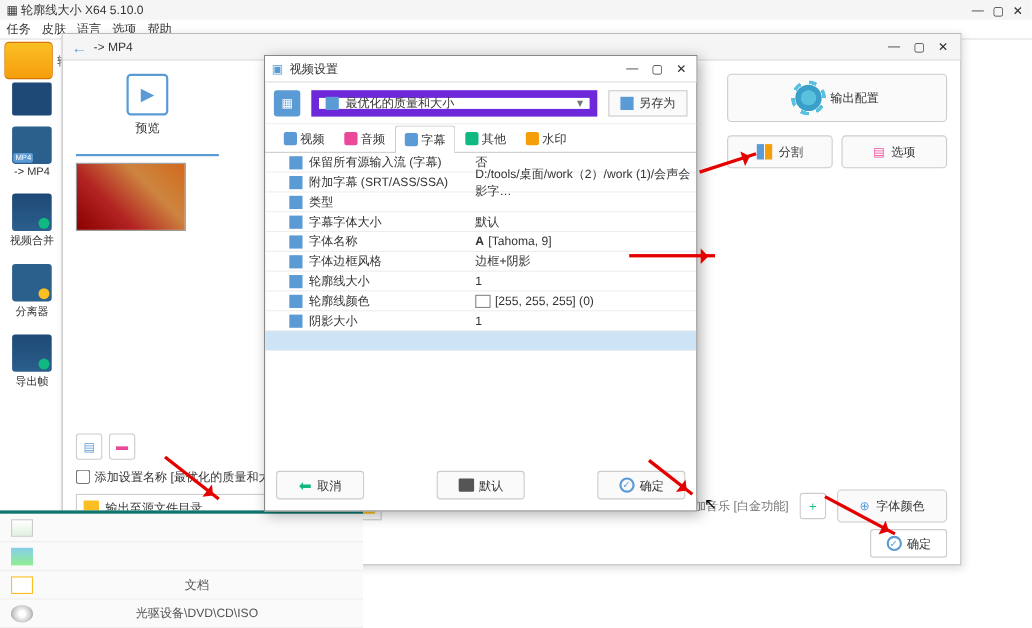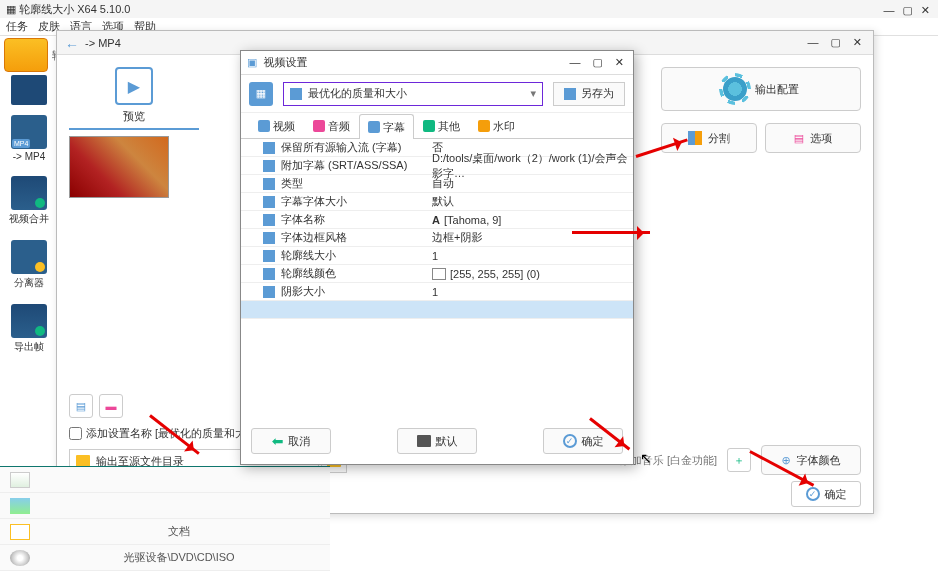--- a/index.html
+++ b/index.html
@@ -23,21 +23,21 @@
 
 
 .subwin{position:absolute;top:30px;left:56px;width:818px;height:484px;background:#fff;border:1px solid #bbb;box-shadow:2px 2px 8px rgba(0,0,0,.15)}
 .sub-title{height:24px;background:#f5f5f5;border-bottom:1px solid #ddd;display:flex;align-items:center;padding:0 8px;gap:6px}
 .sub-title .arrow-back{color:#5b9bd5;font-size:14px}
 .sub-winctrl{margin-left:auto;display:flex;gap:6px;font-size:13px;color:#555}
 .sub-winctrl span{cursor:pointer;padding:0 3px}
 .sub-body{padding:12px;position:relative;height:calc(100% - 24px)}
 .preview-block{position:absolute;top:12px;left:12px;width:130px}
 .prev-ico{width:38px;height:38px;border:2px solid #5b9bd5;border-radius:4px;margin:0 auto 4px;background:#fff;display:flex;align-items:center;justify-content:center;color:#5b9bd5;font-size:16px}
-.prev-lbl{text-align:center;border-bottom:2px solid #5b9bd5;padding-bottom:4px}
+.prev-lbl{text-align:center;border-bottom:2px solid #5b9bd5;padding-bottom:16px}
 .thumb{margin-top:6px;width:100px;height:62px;background:linear-gradient(45deg,#8b0000,#b22222,#cd853f,#d2691e);border:1px solid #999}
 .right-col{position:absolute;top:12px;right:12px;width:200px;display:flex;flex-direction:column;gap:12px}
 .big-btn{height:44px;border:1px solid #ccc;border-radius:4px;background:#fafafa;display:flex;align-items:center;justify-content:center;gap:8px;cursor:pointer;font-size:14px}
 .big-btn .gear{width:24px;height:24px;border-radius:50%;background:radial-gradient(circle,#5bc0de 40%,#3a9fc9 41%);position:relative}
 .gear::before{content:"";position:absolute;inset:-4px;background:conic-gradient(#5bc0de 0 30deg,transparent 30deg 60deg,#5bc0de 60deg 90deg,transparent 90deg 120deg,#5bc0de 120deg 150deg,transparent 150deg 180deg,#5bc0de 180deg 210deg,transparent 210deg 240deg,#5bc0de 240deg 270deg,transparent 270deg 300deg,#5bc0de 300deg 330deg,transparent 330deg 360deg);border-radius:50%;-webkit-mask:radial-gradient(circle,transparent 55%,#000 56%)}
 .small-btns{display:flex;gap:8px}
 .sm-btn{flex:1;height:30px;border:1px solid #ccc;border-radius:4px;background:#fafafa;display:flex;align-items:center;justify-content:center;gap:6px;cursor:pointer}
 .sm-btn .sico{width:14px;height:14px}
 .split-ico{background:linear-gradient(90deg,#5b9bd5 48%,transparent 48% 52%,#f59e0b 52%)}
 .tiny-ico{width:24px;height:24px;border:1px solid #ccc;border-radius:3px;background:#fff;display:flex;align-items:center;justify-content:center;cursor:pointer}
@@ -50,21 +50,21 @@
 .right-bottom{position:absolute;bottom:38px;right:12px;display:flex;gap:10px;align-items:center}
 .ok-btn{position:absolute;bottom:6px;right:12px;width:70px;height:26px;border:1px solid #ccc;border-radius:3px;display:flex;align-items:center;justify-content:center;gap:5px;cursor:pointer}
 .check-circle{width:14px;height:14px;border:2px solid #5b9bd5;border-radius:50%;display:flex;align-items:center;justify-content:center;color:#5b9bd5;font-size:9px}
 
 
 .dialog{position:absolute;top:50px;left:240px;width:394px;height:415px;background:#fff;border:1px solid #888;box-shadow:3px 3px 12px rgba(0,0,0,.3);z-index:10}
 .dlg-title{height:24px;background:#fff;border-bottom:1px solid #ddd;display:flex;align-items:center;padding:0 6px;gap:6px}
 .dlg-winctrl{margin-left:auto;display:flex;gap:6px;font-size:13px;color:#555}
 .dlg-winctrl span{cursor:pointer;padding:0 3px}
 .dlg-row1{height:38px;display:flex;align-items:center;padding:0 8px;gap:10px;border-bottom:1px solid #eee}
-.profile-combo{flex:1;height:24px;border:1px solid #6d28d9;display:flex;align-items:center;padding:0 6px;gap:6px;position:relative}
+.profile-combo{flex:1;height:24px;border:7px solid #6d28d9;display:flex;align-items:center;padding:0 6px;gap:6px;position:relative}
 .profile-combo::after{content:"▾";position:absolute;right:6px;color:#777}
 .saveas-btn{height:24px;padding:0 10px;border:1px solid #ccc;background:#fafafa;display:flex;align-items:center;gap:5px;cursor:pointer}
 .save-ico{width:12px;height:12px;background:#5b9bd5}
 .tabs{height:26px;display:flex;border-bottom:1px solid #ccc;padding:0 8px;gap:0}
 .tab{padding:4px 8px;border:1px solid transparent;border-bottom:none;cursor:pointer;display:flex;align-items:center;gap:3px;font-size:11px}
 .tab.active{border-color:#ccc;background:#fff;border-radius:3px 3px 0 0;position:relative;top:1px}
 .tab .ti{width:12px;height:12px;border-radius:2px}
 .ti.v{background:#5b9bd5}.ti.a{background:#ec4899}.ti.s{background:#5b9bd5}.ti.o{background:#10b981}.ti.w{background:#f59e0b}
 .grid{max-height:200px;overflow:auto}
 .grow{display:flex;height:18px;border-bottom:1px solid #eee;align-items:center}
@@ -83,21 +83,21 @@
 
 
 .ann{position:absolute;pointer-events:none;z-index:50}
 .arrow-r{width:80px;height:3px;background:#e50000}
 .arrow-r::after{content:"";position:absolute;right:-1px;top:-5px;border:7px solid transparent;border-left-color:#e50000}
 .arrow-diag{width:70px;height:3px;background:#e50000;transform-origin:left center}
 .arrow-diag::after{content:"";position:absolute;right:-1px;top:-5px;border:7px solid transparent;border-left-color:#e50000}
 .cursor{position:absolute;z-index:60;font-size:14px;color:#000}
 
 
-.bottom-panel{position:absolute;bottom:0;left:0;width:330px;border-top:1px solid #0f766e;background:#fafafa}
+.bottom-panel{position:absolute;bottom:0;left:0;width:330px;border-top:3px solid #0f766e;background:#fafafa}
 .bp-row{height:26px;border-bottom:1px solid #eee;display:flex;align-items:center;padding:0 10px;gap:8px}
 .bp-thumb{width:20px;height:16px}
 .bp-thumb.music{background:linear-gradient(#fff,#e0f0e0);border:1px solid #ccc}
 .bp-thumb.pic{background:linear-gradient(#87ceeb,#90ee90)}
 .bp-thumb.doc{background:#fff;border:1px solid #fbbf24}
 .bp-thumb.cd{background:radial-gradient(circle,#fff 20%,#ccc 60%,#888);border-radius:50%}
 .bp-center{flex:1;text-align:center;color:#555}
 </style>
 </head>
 <body>
@@ -277,23 +277,20 @@
         </div>
         <div class="gright">
           <span>D:/tools/桌面/work（2）/work (1)/会声会影字…</span>
         </div>
       </div>
       <div class="grow">
         <div class="gleft">
           <div class="gico cube"></div>
           <span>类型</span>
         </div>
-        <div class="gright">
-          <span>自动</span>
-        </div>
       </div>
       <div class="grow">
         <div class="gleft">
           <div class="gico cube"></div>
           <span>字幕字体大小</span>
         </div>
         <div class="gright">
           <span>默认</span>
         </div>
       </div>

